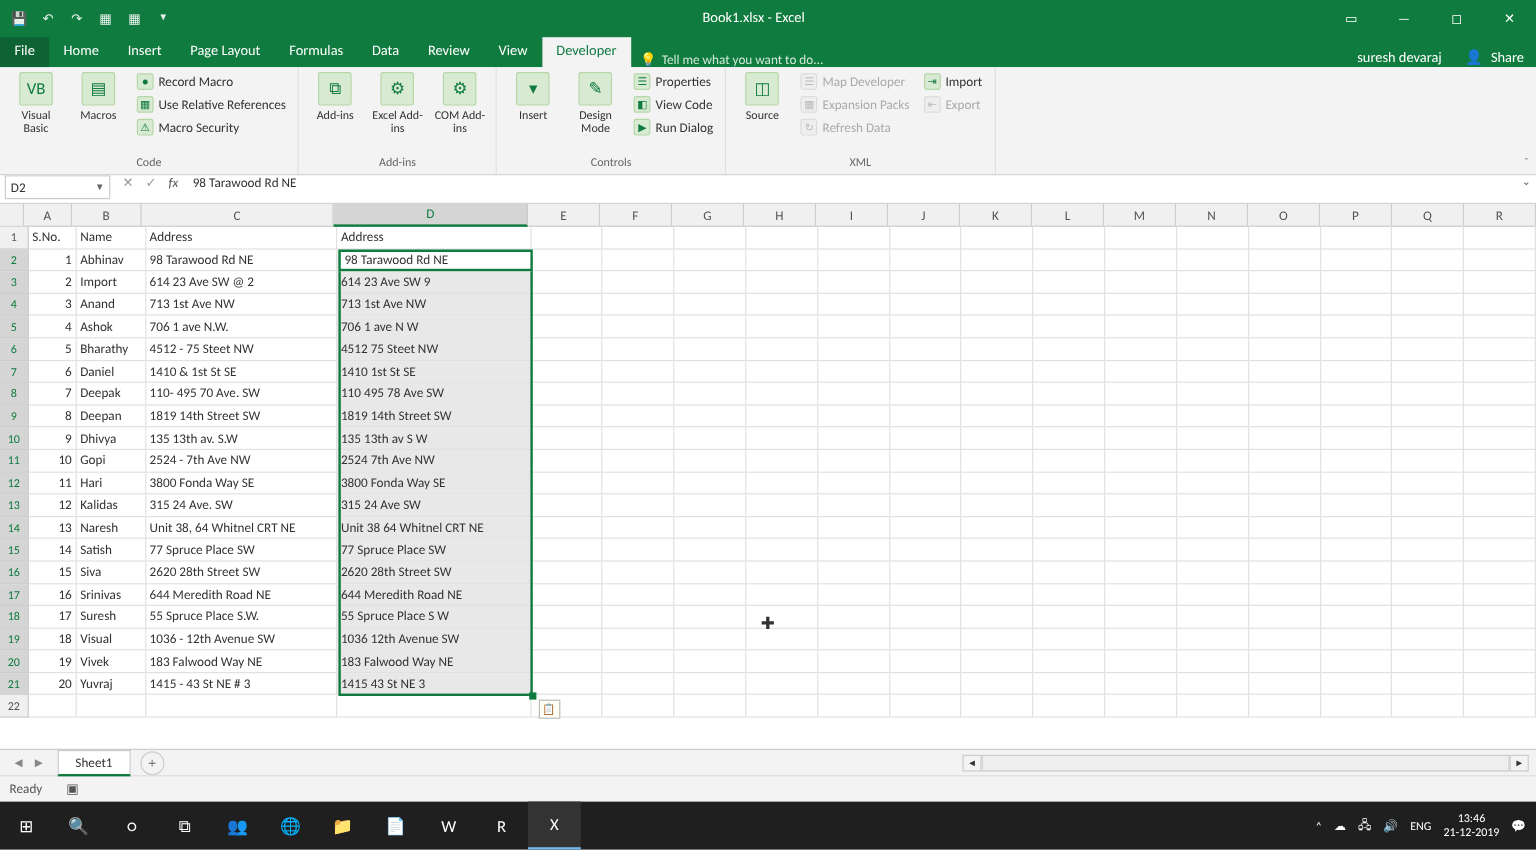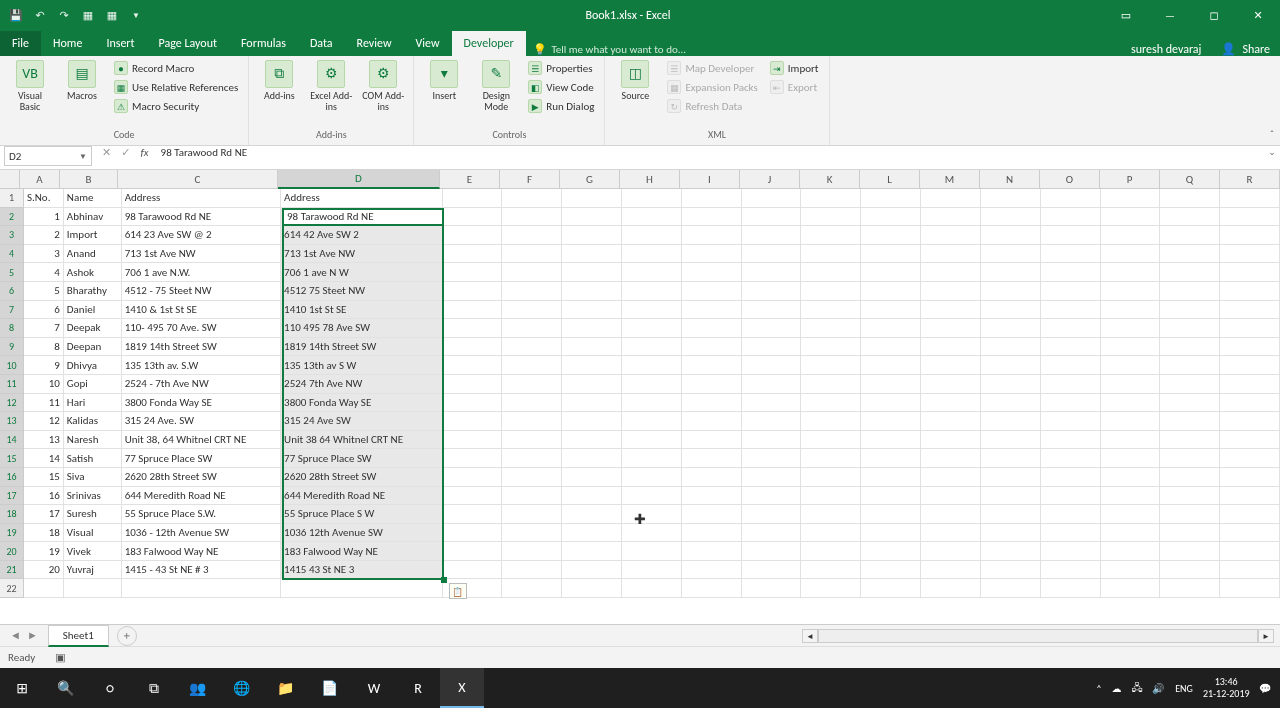--- a/index.html
+++ b/index.html
@@ -321,21 +321,21 @@
         <div class="cell" style="width: 60px;"></div>
         <div class="cell" style="width: 60px;"></div>
         <div class="cell" style="width: 60px;"></div>
         <div class="cell" style="width: 60px;"></div>
       </div>
       <div class="row">
         <div class="rh sel">3</div>
         <div class="cell num" style="width: 40px;">2</div>
         <div class="cell" style="width: 58px;">Import</div>
         <div class="cell" style="width: 160px;">614 23 Ave SW @ 2</div>
-        <div class="cell selrange" style="width: 162px;">614 42 Ave SW   2</div>
+        <div class="cell selrange" style="width: 162px;">614 23 Ave SW   9</div>
         <div class="cell" style="width: 60px;"></div>
         <div class="cell" style="width: 60px;"></div>
         <div class="cell" style="width: 60px;"></div>
         <div class="cell" style="width: 60px;"></div>
         <div class="cell" style="width: 60px;"></div>
         <div class="cell" style="width: 60px;"></div>
         <div class="cell" style="width: 60px;"></div>
         <div class="cell" style="width: 60px;"></div>
         <div class="cell" style="width: 60px;"></div>
         <div class="cell" style="width: 60px;"></div>

